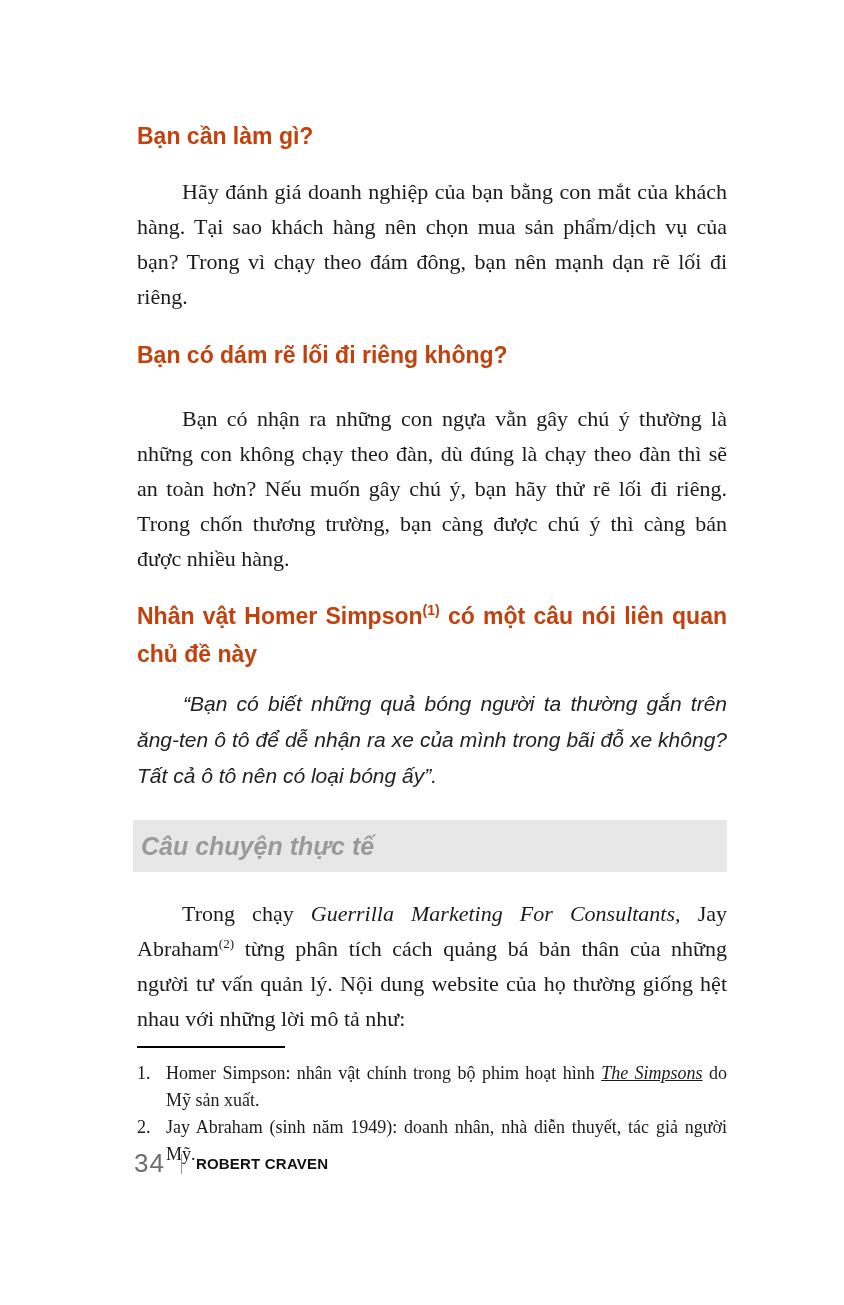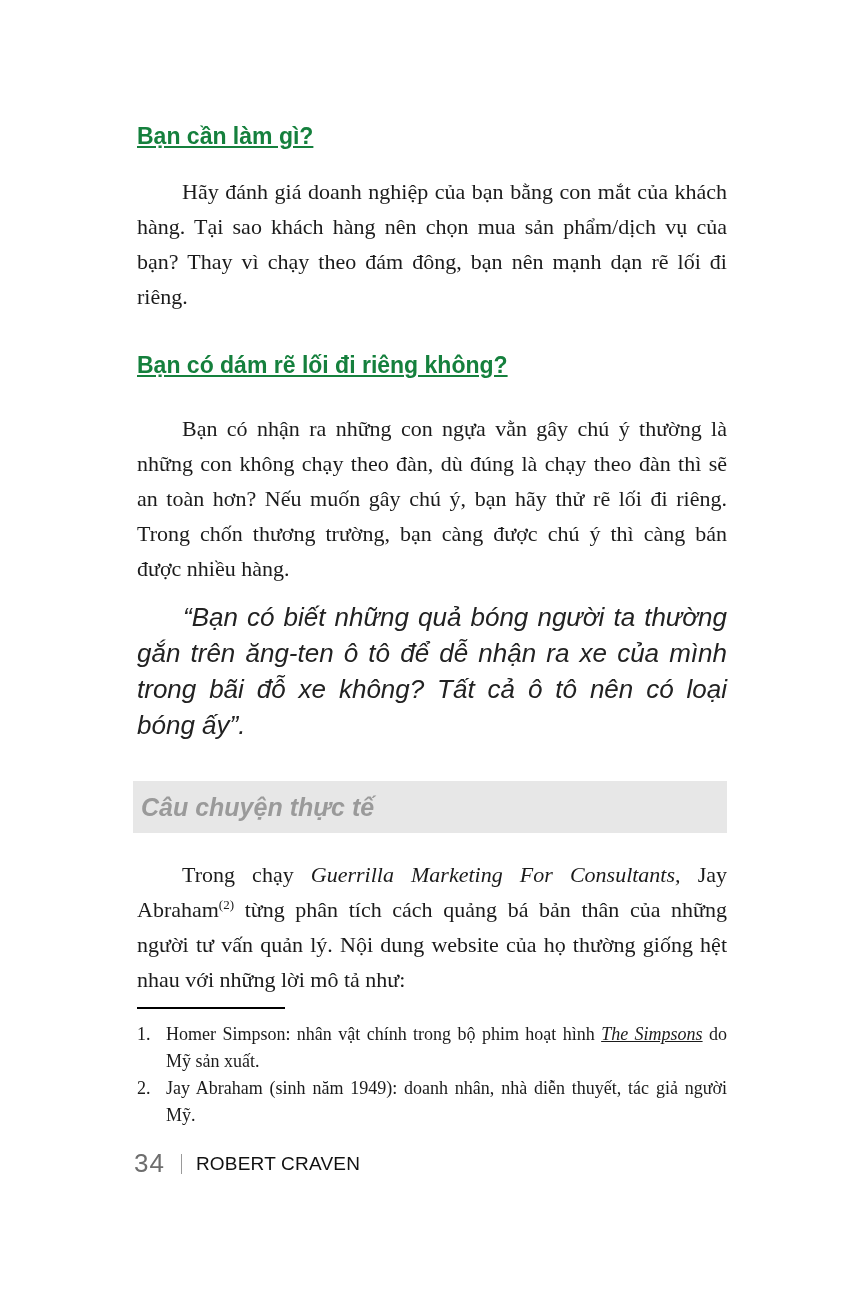--- a/index.html
+++ b/index.html
@@ -12,55 +12,54 @@
     margin: 0 auto;
     padding: 122px 117px 0 137px;
     overflow: hidden;
     color: #1b1b1b;
   }
   h2 {
     font-family: "Liberation Sans", sans-serif;
     font-weight: 700;
     font-size: 23px;
     line-height: 28px;
-    color: #15803d;
+    color: #c2410c;
     text-align: justify;
-    text-decoration: underline;
   }
   h2.multiline { line-height: 38px; margin-top: 21px; }
   h2 sup {
     font-size: 14px;
     vertical-align: super;
     line-height: 0;
     font-weight: 700;
   }
   p.body {
     font-family: "Liberation Serif", serif;
     font-size: 22px;
     line-height: 35px;
     text-align: justify;
     text-indent: 45px;
     color: #1b1b1b;
   }
   p.body sup { font-size: 13px; line-height: 0; vertical-align: super; }
   .mt-p   { margin-top: 24px; }
-  .mt-h   { margin-top: 37px; }
+  .mt-h   { margin-top: 27px; }
   .mt-p2  { margin-top: 32px; }
   p.quote {
     margin-top: 13px;
     font-family: "Liberation Sans", sans-serif;
     font-style: italic;
-    font-size: 26px;
+    font-size: 21px;
     line-height: 36px;
     text-align: justify;
     text-indent: 46px;
     color: #222222;
   }
   .story-box {
-    margin-top: 38px;
+    margin-top: 26px;
     margin-left: -4px;
     width: 594px;
     height: 52px;
     background: #e7e7e7;
     display: flex;
     align-items: center;
     padding-left: 8px;
   }
   .story-box span {
     font-family: "Liberation Sans", sans-serif;
@@ -103,39 +102,40 @@
   }
   .footer .bar {
     display: inline-block;
     width: 1px;
     height: 20px;
     background: #9a9a9a;
     margin: 0 14px 0 16px;
   }
   .footer .author {
     font-family: "Liberation Sans", sans-serif;
-    font-weight: 400;
-    font-size: 19px;
+    font-weight: 700;
+    font-size: 15px;
     letter-spacing: 0.2px;
     color: #111111;
   }
 </style>
 </head>
 <body>
 
 <div class="page">
 
   <h2>Bạn cần làm gì?</h2>
 
-  <p class="body mt-p">Hãy đánh giá doanh nghiệp của bạn bằng con mắt của khách hàng. Tại sao khách hàng nên chọn mua sản phẩm/dịch vụ của bạn? Thay vì chạy theo đám đông, bạn nên mạnh dạn rẽ lối đi riêng.</p>
+  <p class="body mt-p">Hãy đánh giá doanh nghiệp của bạn bằng con mắt của khách hàng. Tại sao khách hàng nên chọn mua sản phẩm/dịch vụ của bạn? Trong vì chạy theo đám đông, bạn nên mạnh dạn rẽ lối đi riêng.</p>
 
   <h2 class="mt-h">Bạn có dám rẽ lối đi riêng không?</h2>
 
   <p class="body mt-p2">Bạn có nhận ra những con ngựa vằn gây chú ý thường là những con không chạy theo đàn, dù đúng là chạy theo đàn thì sẽ an toàn hơn? Nếu muốn gây chú ý, bạn hãy thử rẽ lối đi riêng. Trong chốn thương trường, bạn càng được chú ý thì càng bán được nhiều hàng.</p>
 
+  <h2 class="multiline"><span>Nhân vật Homer Simpson</span><sup>(1)</sup><span> có một câu nói liên quan chủ đề này</span></h2>
 
   <p class="quote">“Bạn có biết những quả bóng người ta thường gắn trên ăng-ten ô tô để dễ nhận ra xe của mình trong bãi đỗ xe không? Tất cả ô tô nên có loại bóng ấy”.</p>
 
   <div class="story-box">
     <span>Câu chuyện thực tế</span>
   </div>
 
   <p class="body mt-p"><span>Trong chạy </span><em class="book-title">Guerrilla Marketing For Consultants,</em><span> Jay Abraham</span><sup>(2)</sup><span> từng phân tích cách quảng bá bản thân của những người tư vấn quản lý. Nội dung website của họ thường giống hệt nhau với những lời mô tả như:</span></p>
 
   <div class="footnotes">

